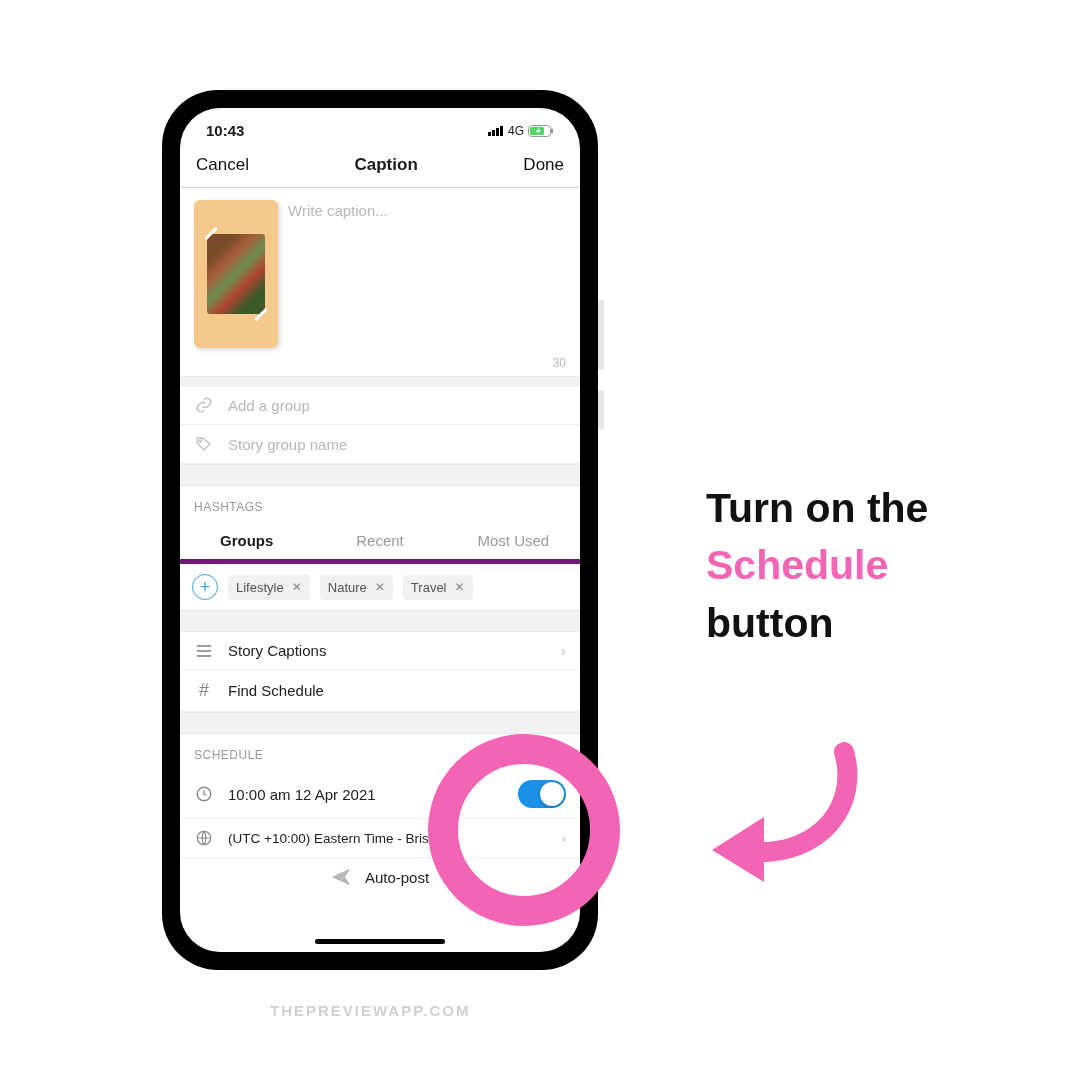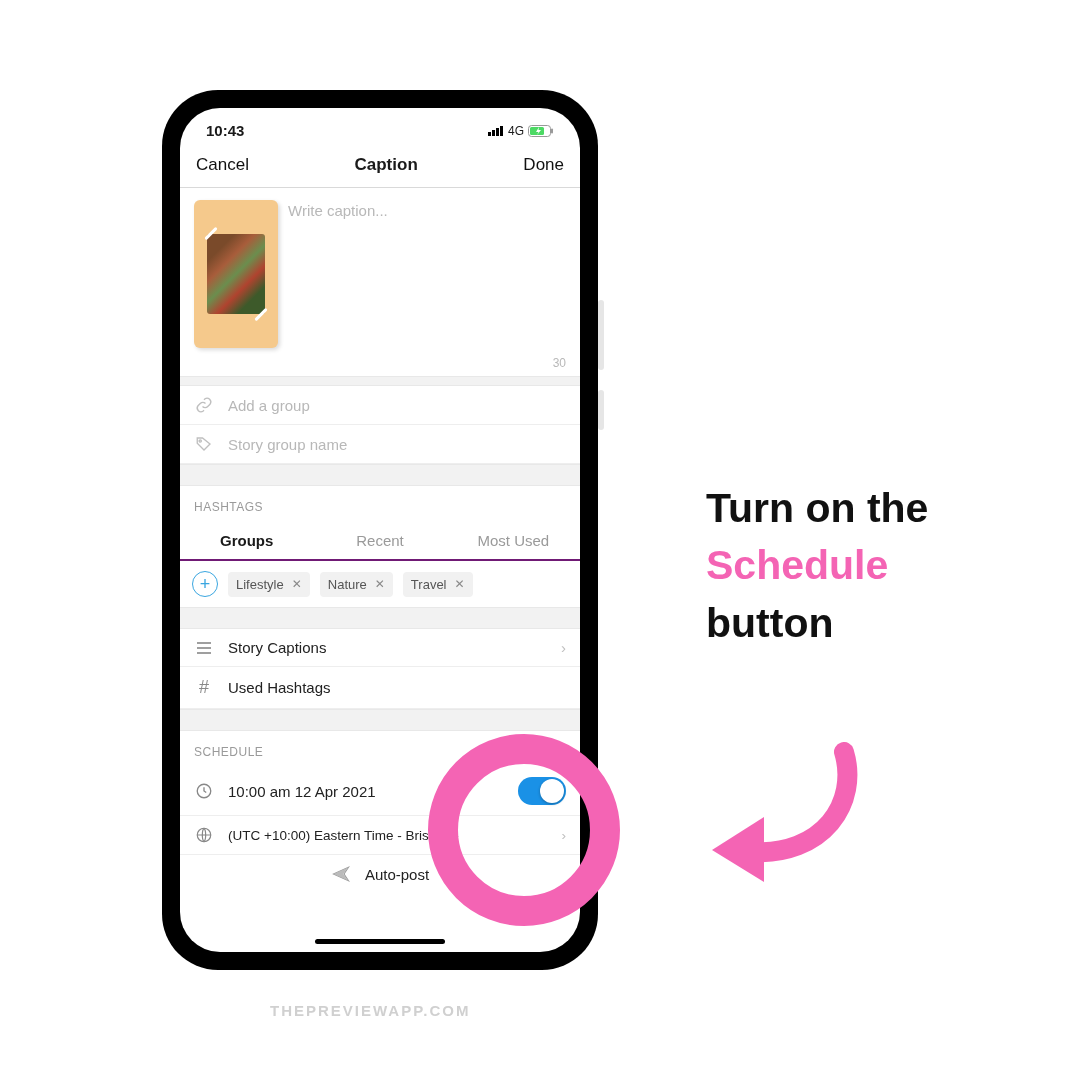--- a/index.html
+++ b/index.html
@@ -108,21 +108,21 @@
   .row:last-child { border-bottom: none; }
 
   .section-label {
     font-size: 12px; color: #9a9a9a; letter-spacing: 0.5px;
     padding: 14px 14px 8px;
     background: #fff;
   }
 
   
   .tabs {
-    display: flex; border-bottom: 2px solid #701a75;
+    display: flex; border-bottom: 5px solid #701a75;
   }
   .tab {
     flex: 1; text-align: center; padding: 10px 0;
     font-size: 15px; color: #9a9a9a;
   }
   .tab.active { font-weight: 700; color: #1a1a1a; }
 
   
   .chips {
     display: flex; align-items: center; gap: 10px;
@@ -284,21 +284,21 @@
               <line x1="1" y1="3" x2="15" y2="3"></line>
               <line x1="1" y1="8" x2="15" y2="8"></line>
               <line x1="1" y1="13" x2="15" y2="13"></line>
             </svg>
         </span>
         <span>Story Captions</span>
         <span class="chev">›</span>
       </div>
       <div class="row dark">
         <span class="icon" style="font-size:18px;color:#888;">#</span>
-        <span>Used Hashtags</span>
+        <span>Find Schedule</span>
       </div>
 
       <div class="gap lg"></div>
 
       <div class="section-label">SCHEDULE</div>
       <div class="row dark">
         <span class="icon">
           <svg width="18" height="18" viewBox="0 0 24 24" fill="none" stroke="#888" stroke-width="1.8">
               <circle cx="12" cy="12" r="9"></circle>
               <path d="M12 7v5l3 2"></path>

